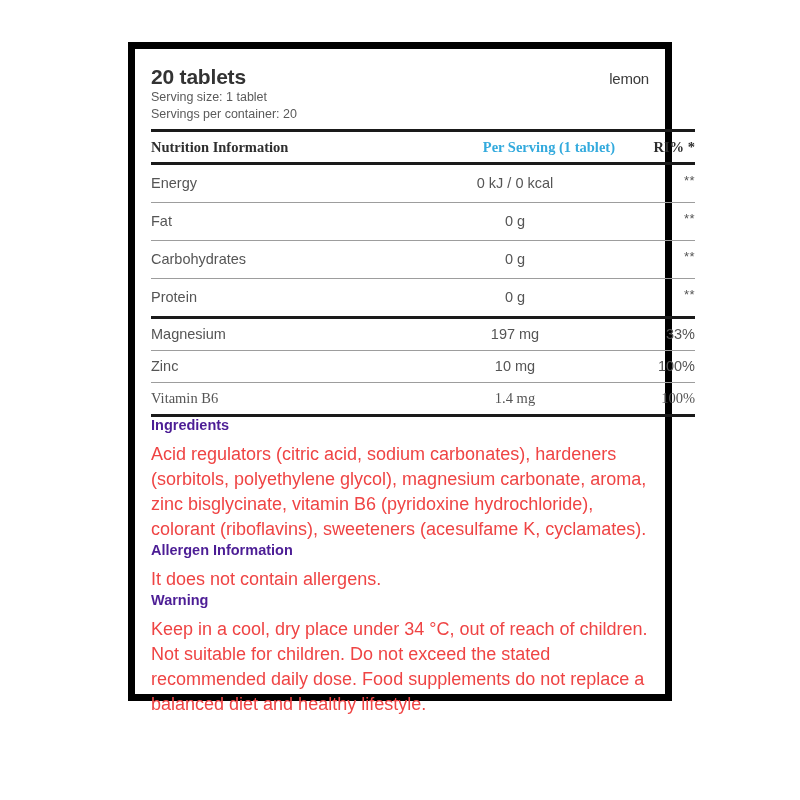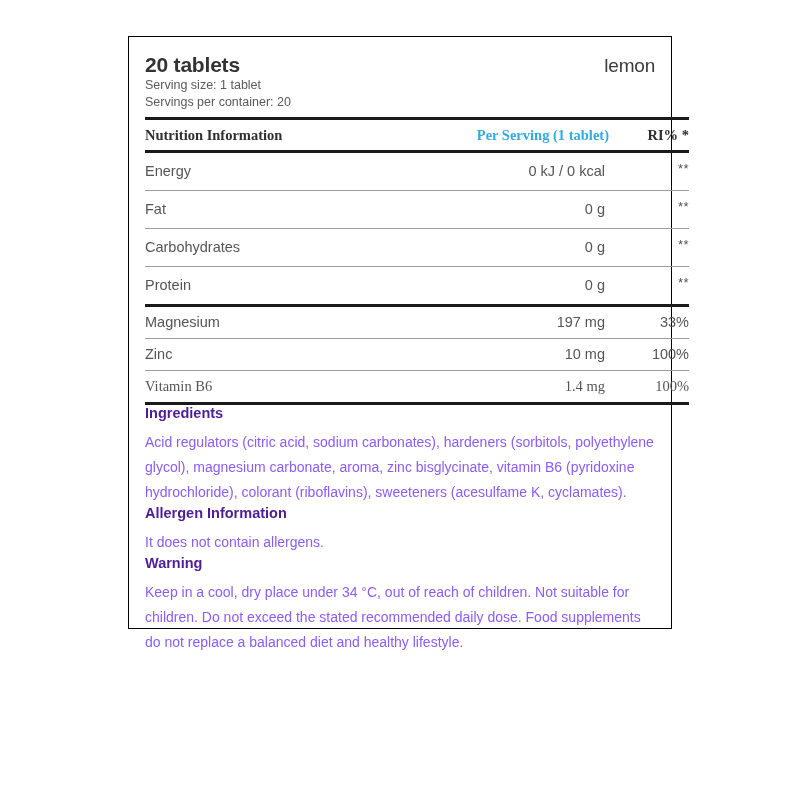--- a/index.html
+++ b/index.html
@@ -11,24 +11,24 @@
     width: 800px;
     height: 800px;
     font-family: "Liberation Sans", sans-serif;
     color: #4a4a4a;
     -webkit-font-smoothing: antialiased;
   }
 
   .panel {
     position: absolute;
     left: 128px;
-    top: 36px;
+    top: 42px;
     width: 544px;
-    height: 593px;
-    border: 1px solid #000000;
+    height: 659px;
+    border: 7px solid #000000;
     box-sizing: border-box;
     background: #ffffff;
   }
 
   .panel-inner {
     padding: 16px 16px 0 16px;
   }
 
   
   .top-row {
@@ -36,21 +36,21 @@
     align-items: baseline;
     justify-content: space-between;
   }
   .product-size {
     font-size: 21px;
     font-weight: bold;
     color: #333333;
     letter-spacing: -0.2px;
   }
   .flavour {
-    font-size: 19px;
+    font-size: 15px;
     color: #3b3b3b;
     letter-spacing: -0.2px;
   }
 
   .serving-lines {
     margin-top: 0;
     margin-bottom: 6px;
   }
   .serving-line {
     font-size: 12.5px;
@@ -95,21 +95,21 @@
   }
 
   .row-cell {
     font-size: 14.5px;
     color: #555555;
     height: 31px;
     line-height: 31px;
     text-align: left;
   }
   .row-cell.value {
-    text-align: right;
+    text-align: center;
     padding-right: 4px;
   }
   .row-cell.ri {
     text-align: right;
     color: #555555;
   }
   .ri-stars {
     display: inline-block;
     font-size: 13px;
     color: #555555;
@@ -128,23 +128,23 @@
   }
 
   
   .section-title {
     font-size: 14.5px;
     font-weight: bold;
     color: #4c1d95;
     margin-bottom: 9px;
   }
   .section-body {
-    font-size: 14px;
+    font-size: 18px;
     line-height: 25px;
-    color: #8b5cf6;
+    color: #ef4444;
   }
 </style>
 </head>
 <body>
 
 <div class="panel">
   <div class="panel-inner">
 
     <div class="top-row">
       <div class="product-size">20 tablets</div>

